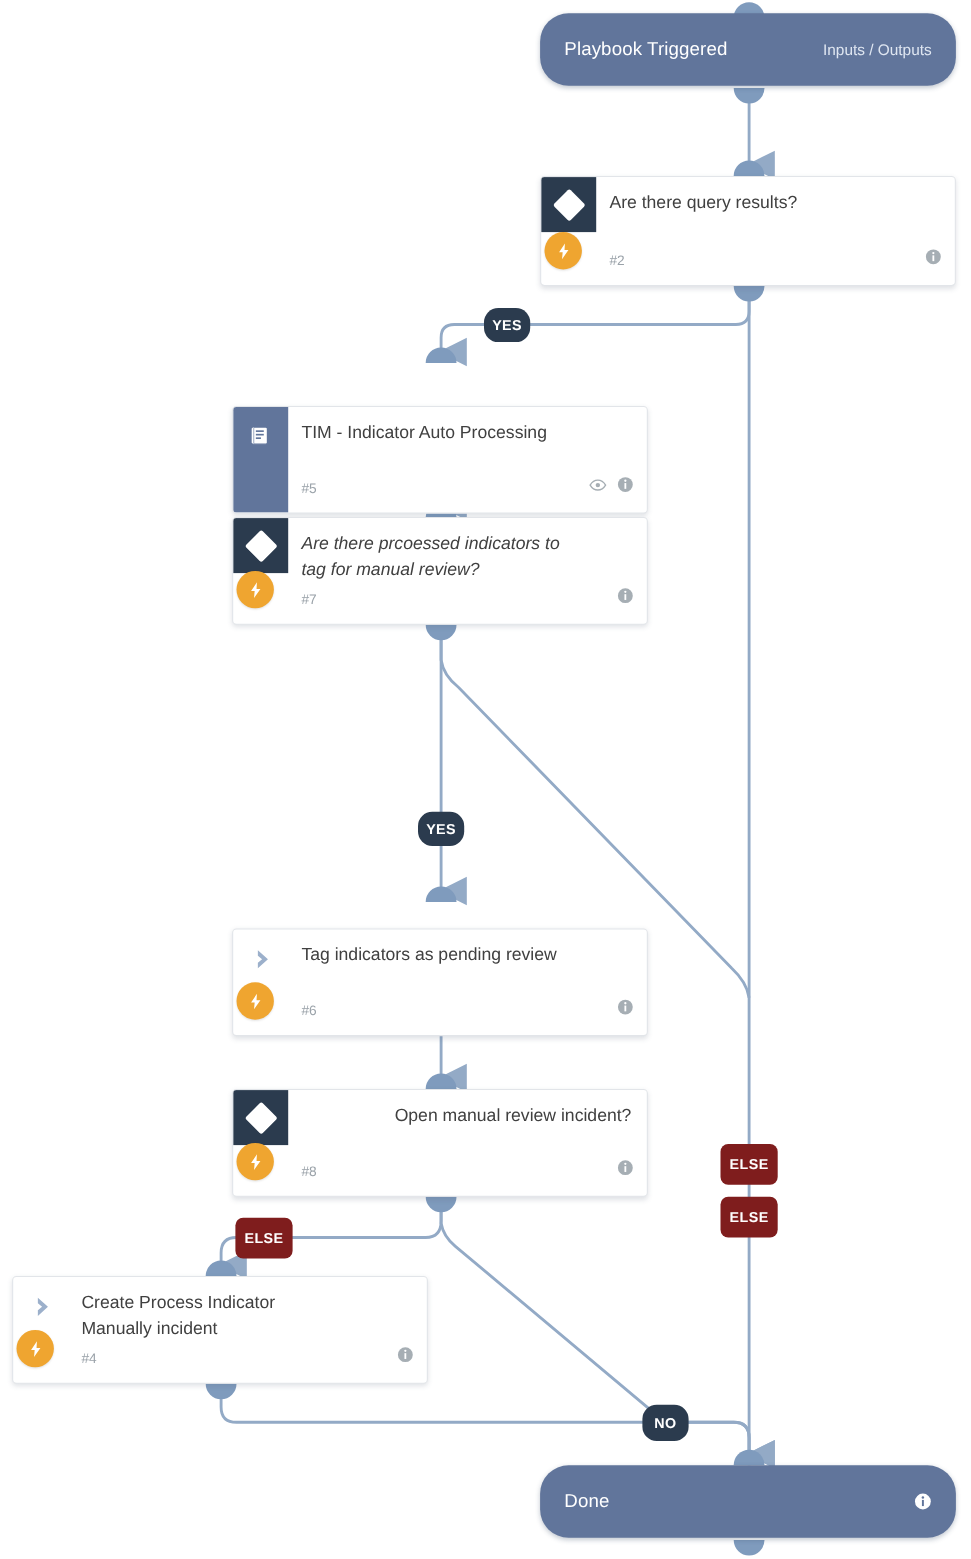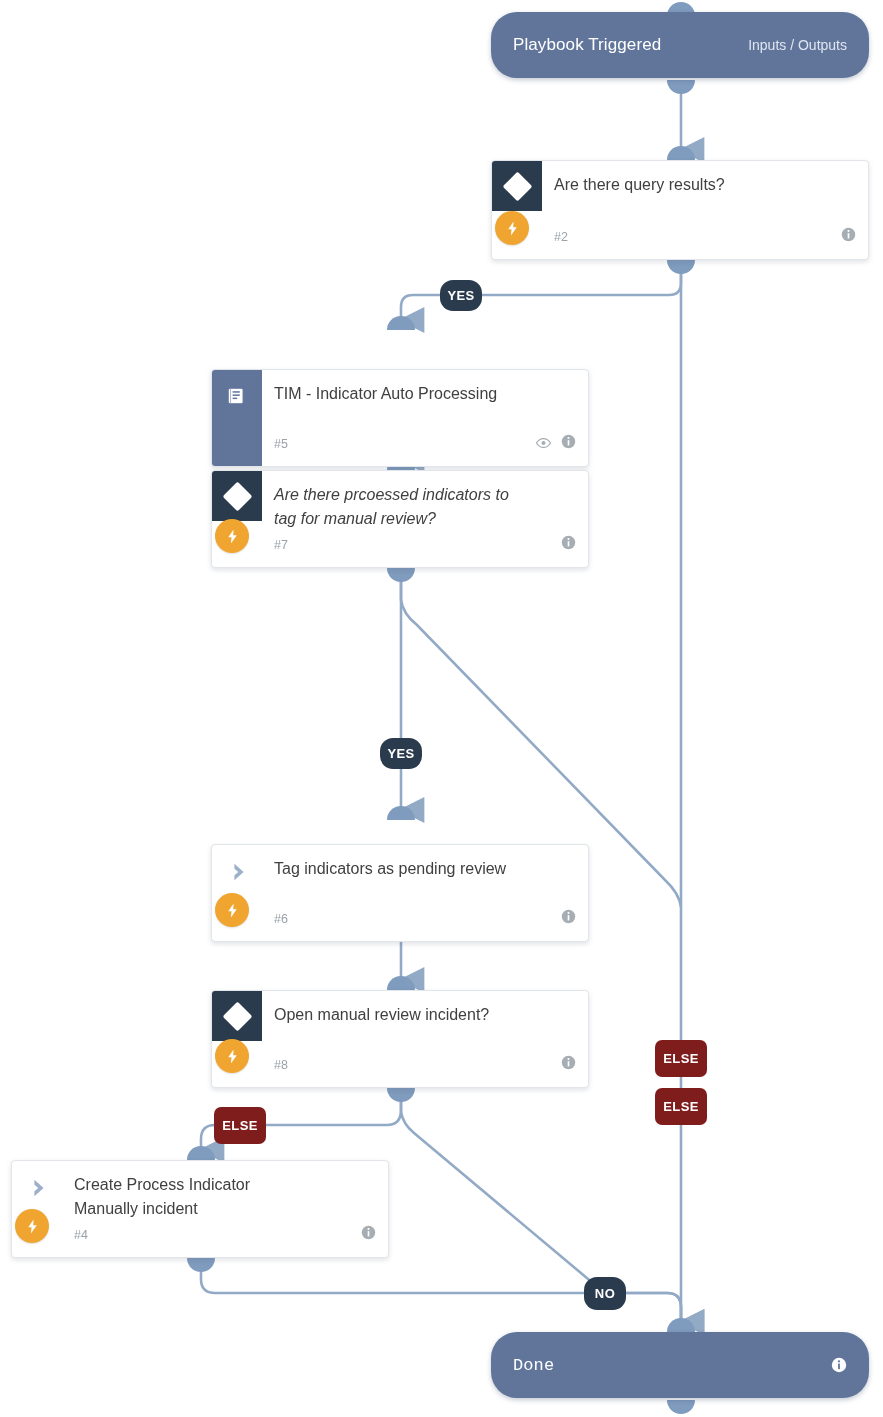--- a/index.html
+++ b/index.html
@@ -325,21 +325,21 @@
           <svg width="15" height="15" viewBox="0 0 20 20">
             <circle cx="10" cy="10" r="9" fill="#a6aeb4"></circle>
             <rect x="8.9" y="8.2" width="2.2" height="7" fill="#ffffff"></rect>
             <circle cx="10" cy="5.4" r="1.4" fill="#ffffff"></circle>
           </svg>
         </span>
       </div>
     </div>
   </div>
 
-  <div class="node card" style="left:211px; top:990px; width:378px; height:98px;">
+  <div class="node card" style="left:211px; top:990px; width:378px; height:98px;text-align:right;">
     <div class="card-inner">
       <div class="cond-box">
         <div class="diamond"></div>
       </div>
       <div class="bolt">
         <svg width="17" height="17" viewBox="0 0 24 24" aria-hidden="true">
           <path d="M13.5 2 L6 13.2 h4.6 L9.8 22 L18 10.4 h-5 Z" fill="#ffffff"></path>
         </svg>
       </div>
       <div class="card-title">Open manual review incident?</div>
@@ -375,21 +375,21 @@
           <svg width="15" height="15" viewBox="0 0 20 20">
             <circle cx="10" cy="10" r="9" fill="#a6aeb4"></circle>
             <rect x="8.9" y="8.2" width="2.2" height="7" fill="#ffffff"></rect>
             <circle cx="10" cy="5.4" r="1.4" fill="#ffffff"></circle>
           </svg>
         </span>
       </div>
     </div>
   </div>
 
-  <div class="node pill" style="left:491px; top:1332px; width:378px; height:66px;font-family:Liberation Mono, monospace;">
+  <div class="node pill" style="left:491px; top:1332px; width:378px; height:66px;">
     <span class="pill-title">Done</span>
     <span class="pill-right">
       <svg width="16" height="16" viewBox="0 0 20 20">
         <circle cx="10" cy="10" r="9" fill="#ffffff"></circle>
         <rect x="8.9" y="8.2" width="2.2" height="7" fill="#61759b"></rect>
         <circle cx="10" cy="5.4" r="1.4" fill="#61759b"></circle>
       </svg>
     </span>
   </div>
 

